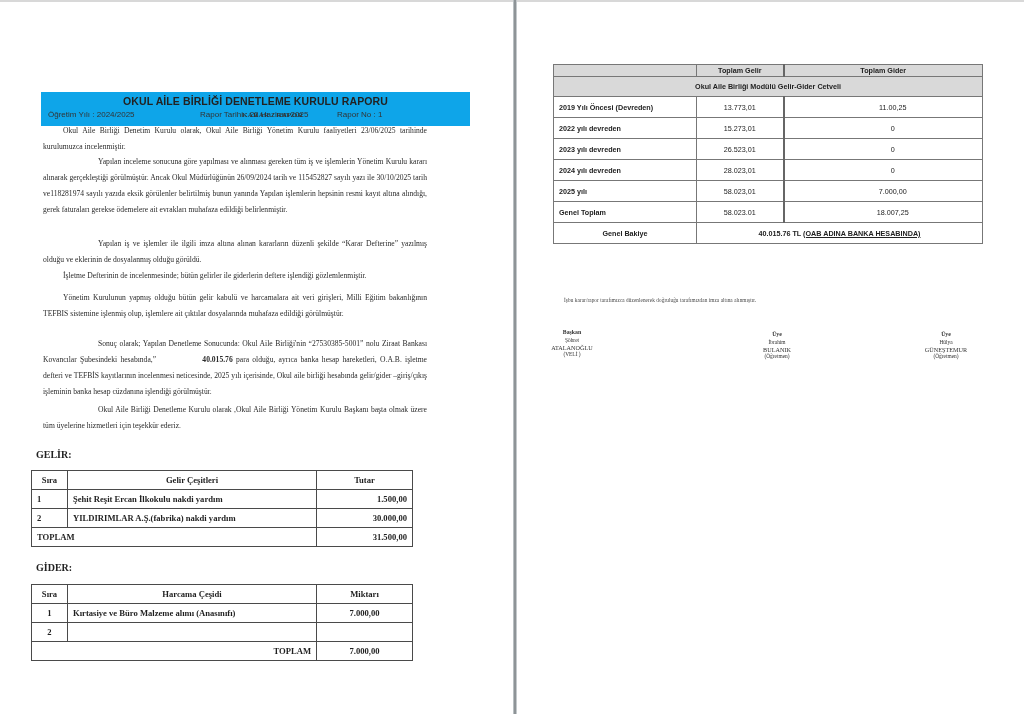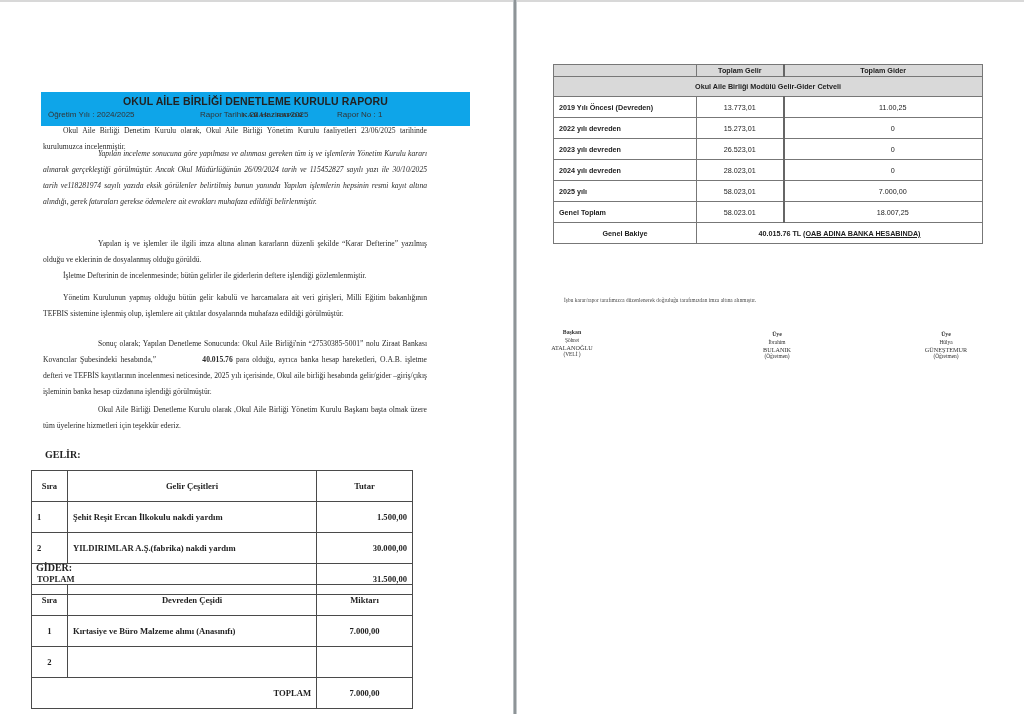--- a/index.html
+++ b/index.html
@@ -20,33 +20,33 @@
     .meta-date { left: 159px; }
     .meta-no { left: 296px; }
 
     .karar { position: absolute; left: 0; width: 513px; top: 111px; text-align: center; font-size: 7px; font-weight: bold; letter-spacing: 0.4px; color: #333; padding-left: 32px; }
 
     .para { position: absolute; left: 43px; width: 384px; font-size: 7.6px; line-height: 16px; color: #2a2a2a; text-align: justify; }
     .para .ind1 { display: inline-block; width: 20px; }
     .para .ind2 { display: inline-block; width: 55px; }
     .para b { font-weight: bold; margin-left: 43px; }
     .p1 { top: 123px; }
-    .p2 { top: 146px; font-style: italic; }
+    .p2 { top: 154px; }
     .p3 { top: 236px; }
     .p4 { top: 268px; }
     .p5 { top: 290px; }
     .p6 { top: 336px; }
     .p7 { top: 402px; }
 
     .section-label { position: absolute; left: 36px; font-size: 10px; font-weight: bold; color: #222; }
-    .gelir-label { top: 449px; margin-left: 9px; }
+    .gelir-label { top: 449px; }
     .gider-label { top: 562px; }
 
     table.doc { position: absolute; border-collapse: collapse; font-family: "Liberation Serif", serif; font-size: 8.6px; font-weight: bold; color: #1f1f1f; }
-    table.doc td, table.doc th { border: 1px solid #4a4a4a; padding: 10px 5px; height: 19px; }
+    table.doc td, table.doc th { border: 1px solid #4a4a4a; padding: 4px 5px; height: 19px; }
     table.doc th { font-weight: bold; text-align: center; }
     .gelir-table { left: 31px; top: 470px; width: 382px; }
     .gider-table { left: 31px; top: 584px; width: 382px; }
     .gelir-table th, .gelir-table td { height: 20px; }
     .gider-table th, .gider-table td { height: 17px; }
     .col-sira { width: 36px; }
     .col-tutar { width: 96px; }
     .r { text-align: right; }
     .c { text-align: center; }
 
@@ -118,21 +118,21 @@
       <td class="r">31.500,00</td>
     </tr>
   </tbody>
     </table>
 
   <div class="section-label gider-label">GİDER:</div>
   <table class="doc gider-table">
     <tbody>
         <tr>
       <th class="col-sira">Sıra</th>
-      <th>Devreden  Çeşidi</th>
+      <th>Harcama  Çeşidi</th>
       <th class="col-tutar">Miktarı</th>
     </tr>
     <tr>
       <td class="c">1</td>
       <td>Kırtasiye ve Büro Malzeme alımı (Anasınıfı)</td>
       <td class="c">7.000,00</td>
     </tr>
     <tr>
       <td class="c">2</td>
       <td></td>

